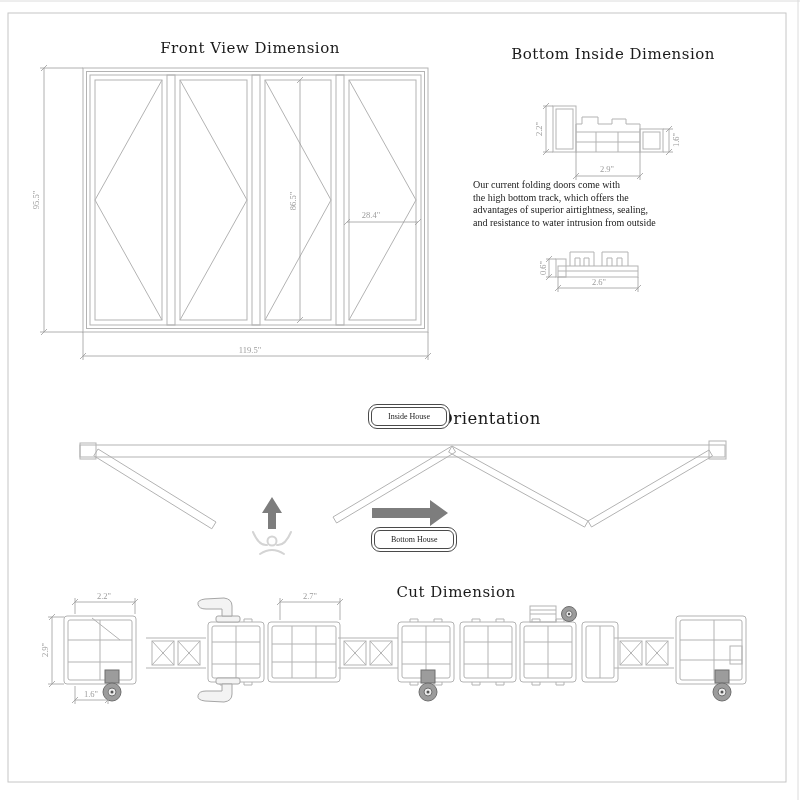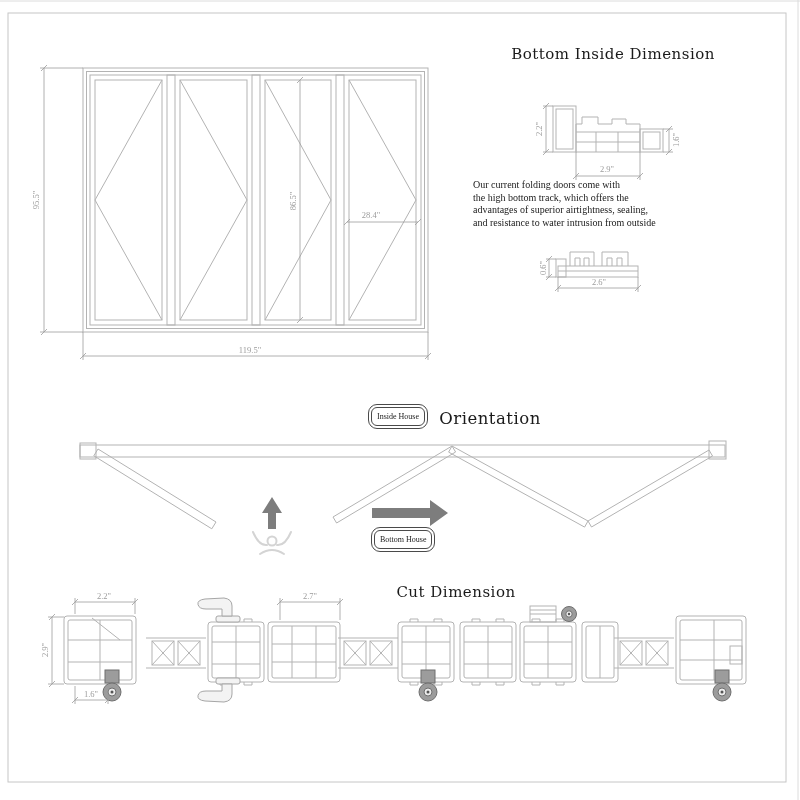--- a/index.html
+++ b/index.html
@@ -31,21 +31,21 @@
     position:absolute; transform:translate(-50%,-50%);
     font-size:8.5px; color:var(--dim,#9c9c9c); white-space:nowrap;
   }
   .dim.v { transform:translate(-50%,-50%) rotate(-90deg); }
   .house-label {
     position:absolute; background:#fff; border:1.5px solid #4a4a4a;
     border-radius:9px; padding:2px;
   }
   .house-label .inner {
     border:1px solid #4a4a4a; border-radius:6px;
-    font-size:8px; color:#222; padding:4px 5px; white-space:nowrap;
+    font-size:8px; color:#222; padding:4px 16px; white-space:nowrap;
   }
 </style>
 </head>
 <body>
 
 <div class="sheet">
 
 <svg width="800" height="800" viewBox="0 0 800 800">
   <defs>
     <g id="cell56">
@@ -253,20 +253,21 @@
     <line class="dimln" x1="75" y1="700" x2="108" y2="700"></line>
     <path class="dimln" d="M72,703 L78,697 M105,703 L111,697"></path>
   </g>
   <g>
     <path class="dimln" d="M280,620 V598 M340,620 V598"></path>
     <line class="dimln" x1="280" y1="602" x2="340" y2="602"></line>
     <path class="dimln" d="M277,605 L283,599 M337,605 L343,599"></path>
   </g>
 </svg>
 
+<div class="title" style="left:250px; top:39px">Front View Dimension</div>
 <div class="title" style="left:613px; top:45px">Bottom Inside Dimension</div>
 <div class="title big" style="left:490px; top:409px">Orientation</div>
 <div class="title" style="left:456px; top:583px">Cut Dimension</div>
 
 <div class="para" style="left:613px; top:179px">Our current folding doors come with
 the high bottom track, which offers the
 advantages of superior airtightness, sealing,
 and resistance to water intrusion from outside</div>
 
 <div class="dim v" style="left:36px;  top:200px">95.5"</div>

